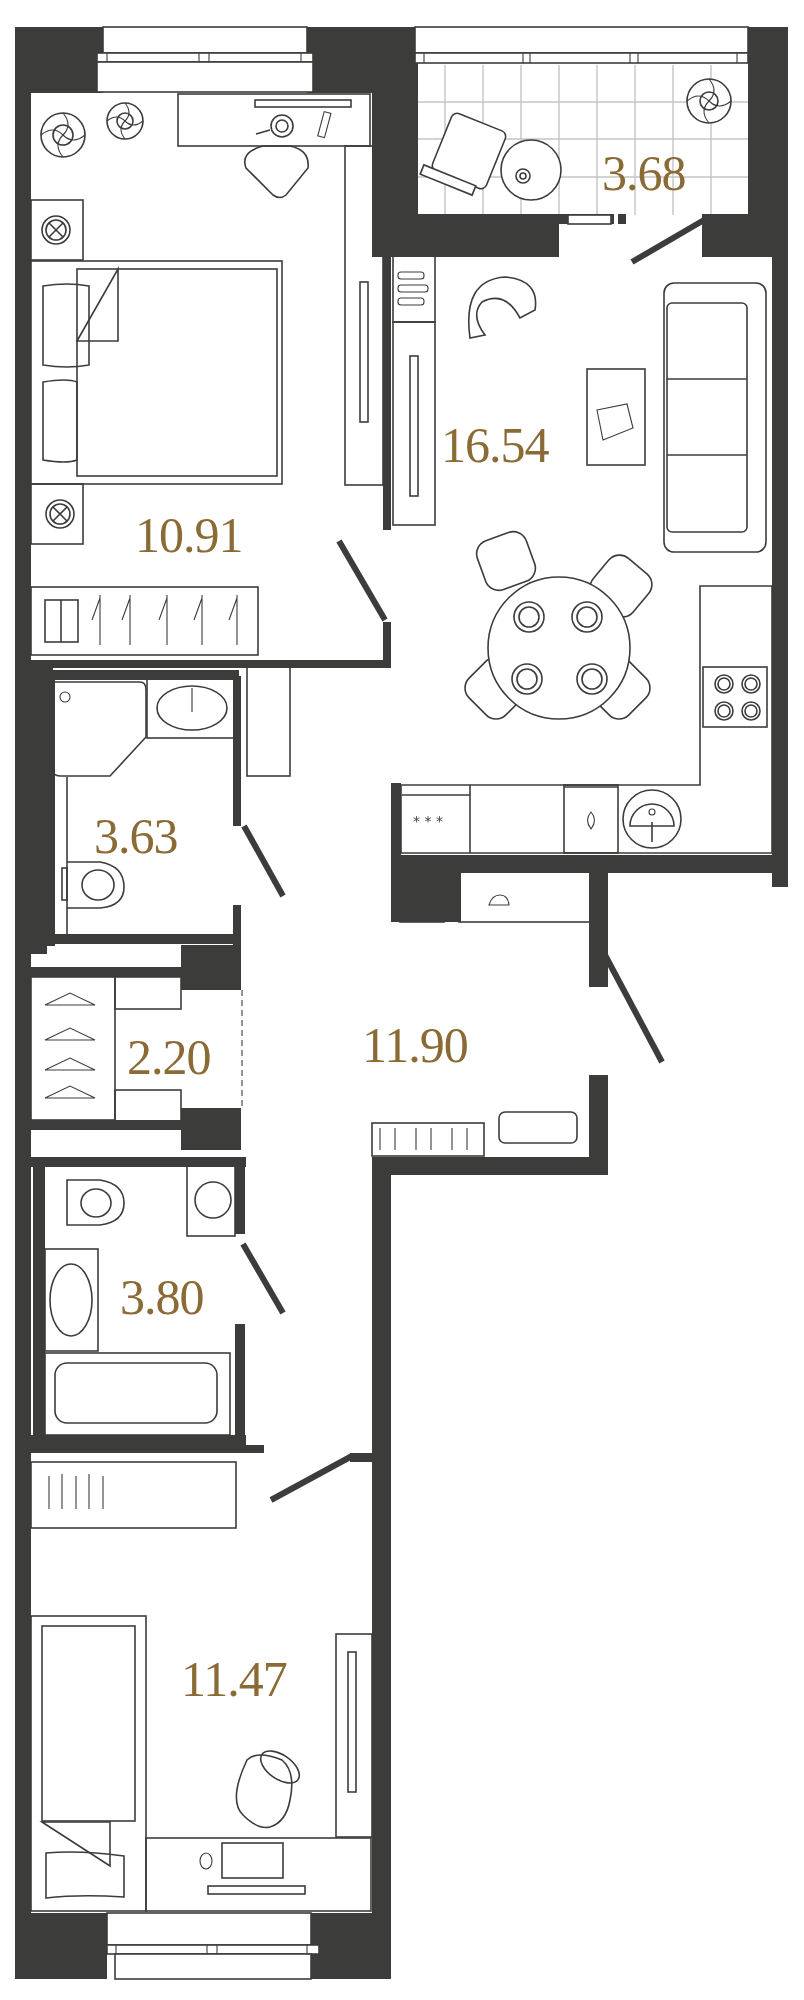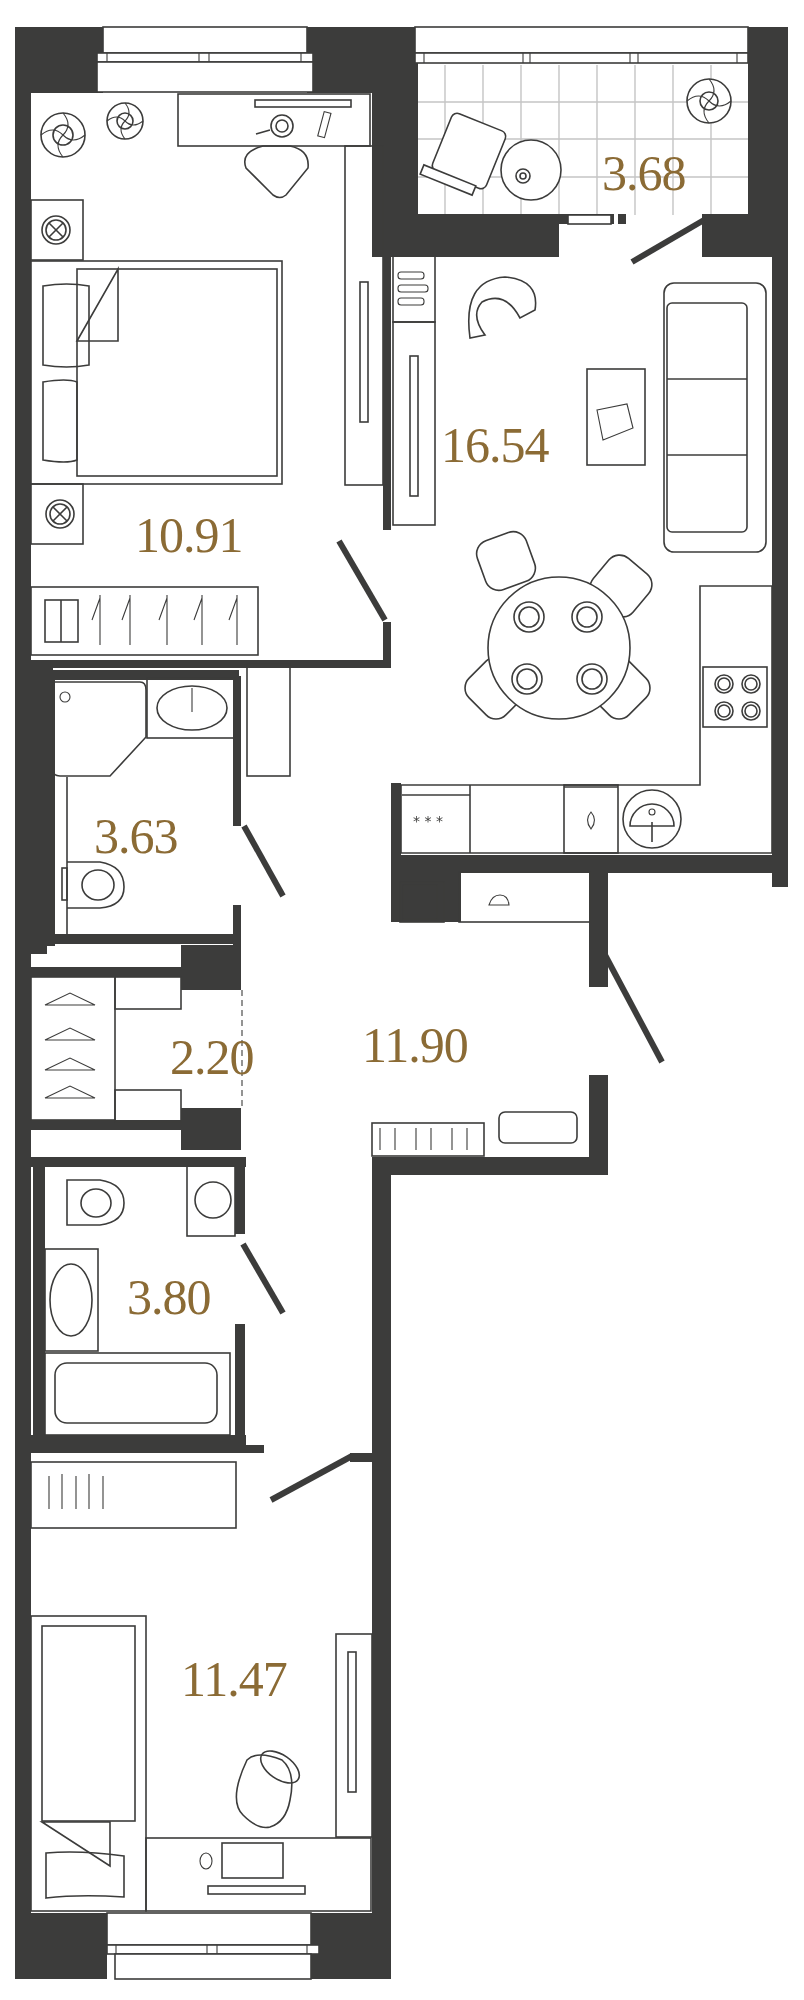--- a/index.html
+++ b/index.html
@@ -317,15 +317,15 @@
     <path class="ln" d="M247 1760 Q257 1750 282 1760 Q296 1772 290 1800 Q286 1822 270 1827 Q258 1830 243 1815 Q228 1800 247 1760 Z"></path>
     <ellipse class="ln" cx="280" cy="1767" rx="22" ry="12" transform="rotate(35 280 1767)"></ellipse>
   </g>
 </svg>
 
 <div class="area" style="left:602px; top:148px;">3.68</div>
 <div class="area" style="left:441px; top:420px;">16.54</div>
 <div class="area" style="left:135px; top:510px;">10.91</div>
 <div class="area" style="left:94px; top:803px;margin-top:8px;">3.63</div>
 <div class="area" style="left:362px; top:1020px;">11.90</div>
-<div class="area" style="left:127px; top:1032px;margin-left:43px;">2.20</div>
-<div class="area" style="left:127px; top:1272px;">3.80</div>
+<div class="area" style="left:127px; top:1032px;">2.20</div>
+<div class="area" style="left:120px; top:1272px;">3.80</div>
 <div class="area" style="left:181px; top:1654px;text-align:right;">11.47</div>
 
 </body></html>

